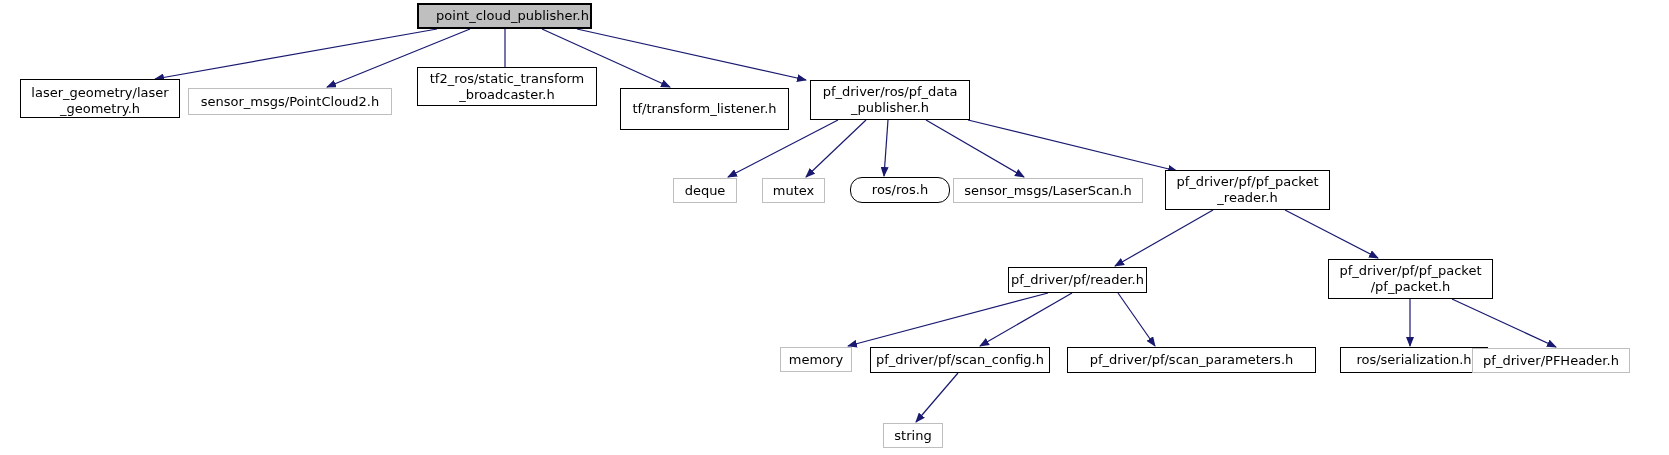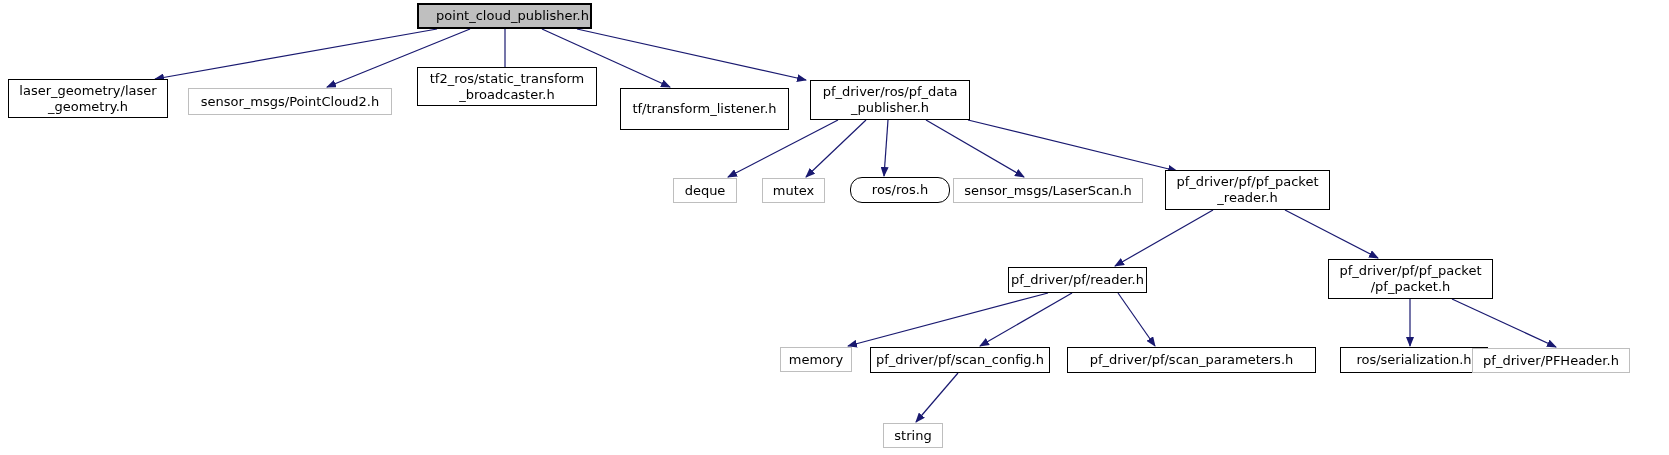--- a/index.html
+++ b/index.html
@@ -68,21 +68,21 @@
         <line x1="1118" y1="293" x2="1155" y2="346" marker-end="url(#arrowhead)"></line>
         <line x1="958" y1="373" x2="916" y2="422" marker-end="url(#arrowhead)"></line>
         <line x1="1410" y1="299" x2="1410" y2="346" marker-end="url(#arrowhead)"></line>
         <line x1="1452" y1="299" x2="1556" y2="347" marker-end="url(#arrowhead)"></line>
       </g>
   </svg>
   <div>
       <div class="node root" title="point_cloud_publisher.h" style="left: 417px; top: 3px; width: 175px; height: 26px;">
         <span>point_cloud_publisher.h</span>
       </div>
-      <div class="node internal" title="laser_geometry/laser_geometry.h" style="left: 8px; top: 79px; width: 160px; height: 39px;">
+      <div class="node internal" title="laser_geometry/laser_geometry.h" style="left: 20px; top: 79px; width: 160px; height: 39px; justify-content: flex-end;">
         <span>laser_geometry/laser</span>
         <span>_geometry.h</span>
       </div>
       <div class="node external" title="sensor_msgs/PointCloud2.h" style="left: 188px; top: 88px; width: 204px; height: 27px;">
         <span>sensor_msgs/PointCloud2.h</span>
       </div>
       <div class="node internal" title="tf2_ros/static_transform_broadcaster.h" style="left: 417px; top: 67px; width: 180px; height: 39px;">
         <span>tf2_ros/static_transform</span>
         <span>_broadcaster.h</span>
       </div>

